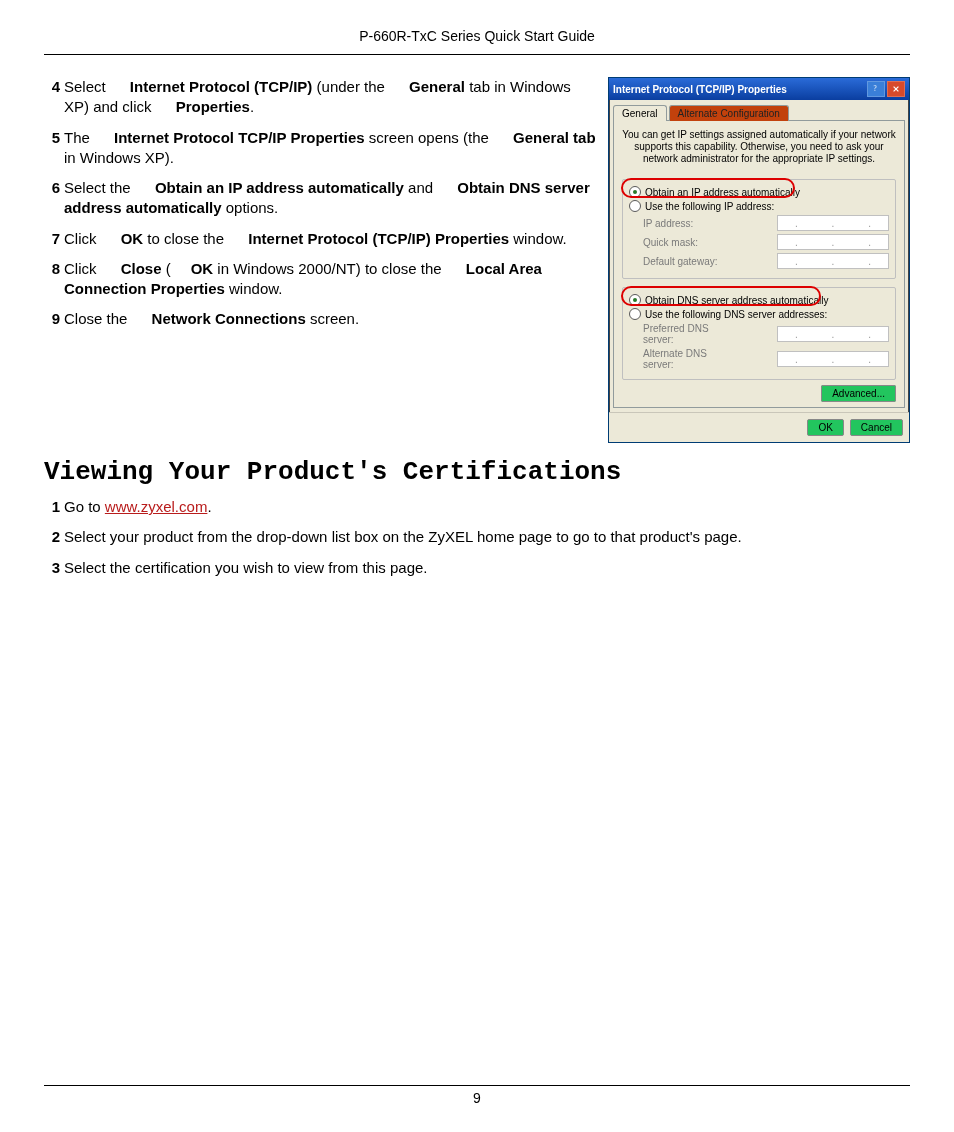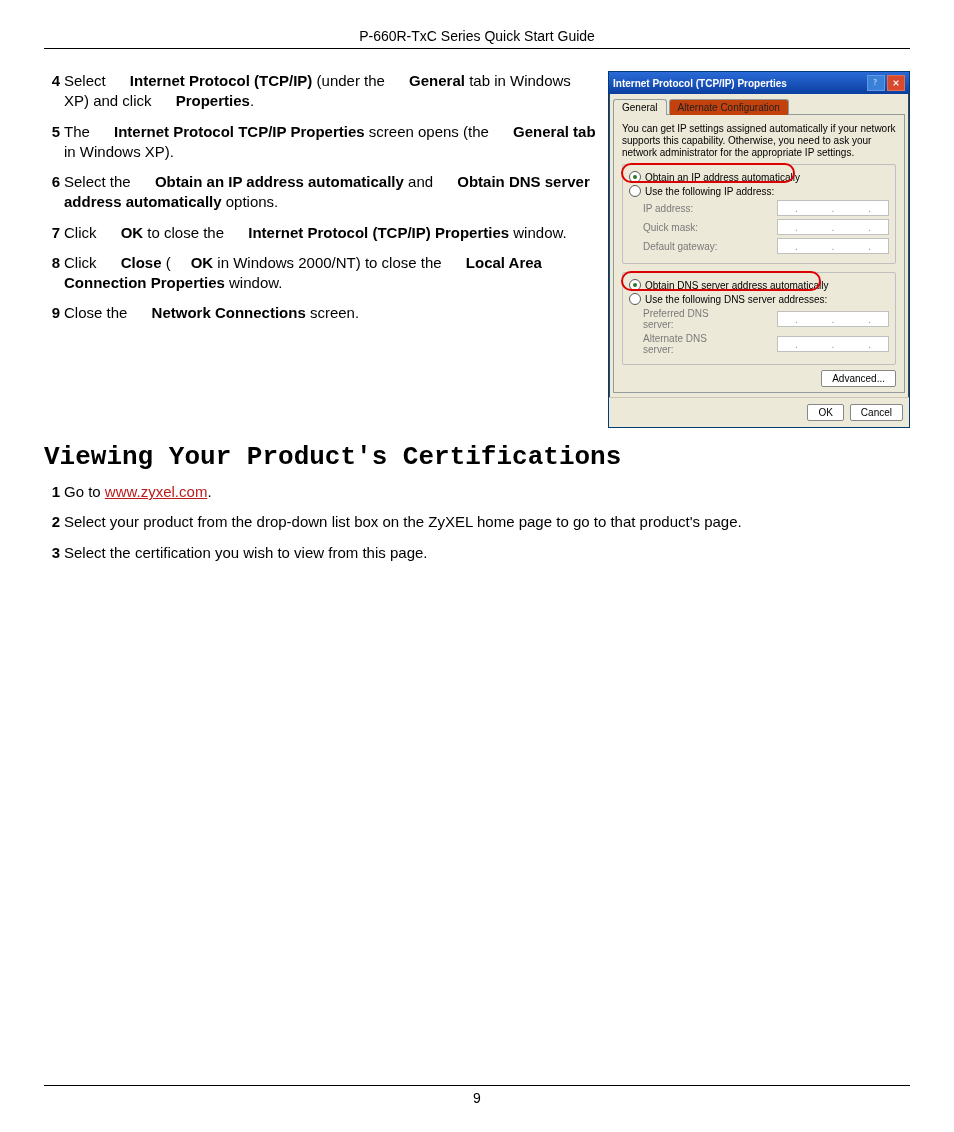--- a/index.html
+++ b/index.html
@@ -12,21 +12,21 @@
     height: 1132px;
     position: relative;
   }
   .page {
     padding: 28px 44px 0 44px;
     box-sizing: border-box;
   }
   .header-title {
     text-align: center;
     font-size: 14px;
-    padding-bottom: 4px;
+    padding-bottom: 10px;
     border-bottom: 1px solid #000;
     margin-bottom: 22px;
   }
   .content-row {
     display: flex;
     align-items: flex-start;
   }
   .left-col {
     flex: 1;
     padding-right: 10px;
@@ -101,42 +101,42 @@
     position: relative;
     top: 1px;
   }
   .tab.inactive { background: #c2410c; color: #222; }
   .panel {
     margin: 0 4px 4px 4px;
     border: 1px solid #919b9c;
     background: #ece9d8;
     padding: 8px;
   }
-  .desc { font-size: 10px; margin-bottom: 5px; line-height: 1.2; }
+  .desc { font-size: 10px; margin-bottom: 14px; line-height: 1.2; text-align: center; }
   .grp {
     border: 1px solid #bfbfbf;
     border-radius: 2px;
     padding: 4px 6px 6px 6px;
     margin-bottom: 8px;
     position: relative;
   }
   .radio-row { display:flex; align-items:center; gap:4px; margin: 2px 0; font-size: 10px; }
   .radio {
     width: 10px; height: 10px; border: 1px solid #5a5a5a; border-radius: 50%; background:#fff; display:inline-flex;align-items:center;justify-content:center; flex:none;
   }
   .radio.sel::after { content:""; width:4px; height:4px; background:#2a7a2a; border-radius:50%; }
   .circle-hi {
     position: absolute; border: 2px solid #d00; border-radius: 12px; pointer-events:none;
   }
   .field-row { display:flex; align-items:center; margin: 3px 0 3px 14px; font-size:10px; color:#7a7a7a;gap:37px; }
   .field-row .lbl { flex: 1; }
   .ipbox { width: 110px; height: 14px; background:#fff; border:1px solid #c0c0c0; display:flex; align-items:center; justify-content:space-around; color:#999; }
   .ipbox span { font-size:10px; }
   .btn {
-    border: 1px solid #888; background:#ffffff; padding: 2px 10px; font-size:10px; border-radius:2px;
+    border: 1px solid #888; background:#22c55e; padding: 2px 10px; font-size:10px; border-radius:2px;
   }
   .adv-row { text-align:right; margin-top:2px; }
   .dlg-footer { display:flex; justify-content:flex-end; gap:6px; padding: 6px; border-top: 1px solid #c9c6b9; background:#ece9d8;}
 </style>
 </head>
 <body>
 
 <div class="page">
   <div class="header-title">P-660R-TxC Series Quick Start Guide</div>
 

